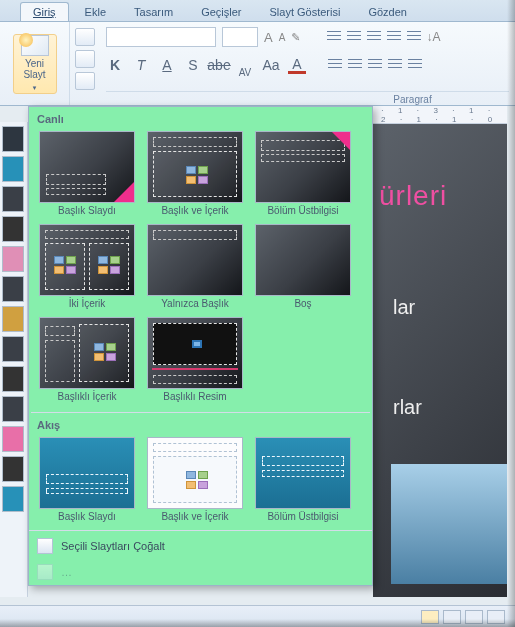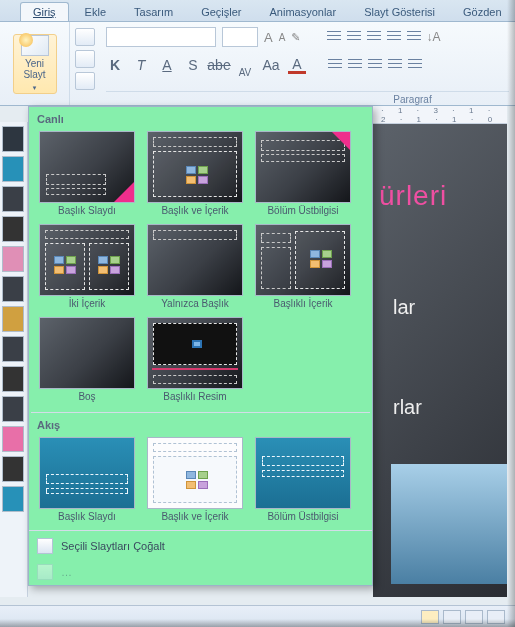--- a/index.html
+++ b/index.html
@@ -79,21 +79,20 @@
     .shadow-bot{position:absolute;left:0;right:0;bottom:0;height:8px;background:linear-gradient(to top,rgba(0,0,0,.3),transparent);pointer-events:none;}
   </style>
 </head>
 <body>
 
 <div class="tabstrip">
   <div class="tab active">Giriş</div>
   <div class="tab">Ekle</div>
   <div class="tab">Tasarım</div>
   <div class="tab">Geçişler</div>
-  <div class="tab">Animasyonlar</div>
   <div class="tab">Slayt Gösterisi</div>
   <div class="tab">Gözden </div>
 </div>
 
 <div class="ribbon">
   <div class="ribbon-group-yeni">
     <div class="yeni-btn">
       <div class="yeni-icon"></div>
       <div>Yeni Slayt</div>
       <div style="font-size:7px;">▾</div>
@@ -241,38 +240,38 @@
 
 
       <div class="item">
         <div class="thumb">
           <div class="ph" style="left:5px;right:5px;top:5px;height:10px;"></div>
         </div>
         <div class="item-label">Yalnızca Başlık</div>
       </div>
 
       <div class="item">
+        <div class="thumb"></div>
+        <div class="item-label">Boş</div>
+      </div>
+
+      <div class="item">
         <div class="thumb">
           <div class="ph" style="left:5px;top:8px;width:30px;height:10px;"></div>
           <div class="ph" style="left:5px;top:22px;width:30px;bottom:6px;"></div>
           <div class="ph-fill" style="right:5px;top:6px;bottom:6px;width:50px;">
             <div class="cicons" style="left:14px;top:18px;">
                 <div class="ci"></div>
                 <div class="ci g"></div>
                 <div class="ci o"></div>
                 <div class="ci p"></div>
               </div>
           </div>
         </div>
         <div class="item-label">Başlıklı İçerik</div>
-      </div>
-
-      <div class="item">
-        <div class="thumb"></div>
-        <div class="item-label">Boş</div>
       </div>
 
       <div class="item">
         <div class="thumb">
           <div class="ph-fill" style="left:5px;right:5px;top:5px;height:42px; background:#111;">
             <div class="pic" style="left:38px;top:16px;width:10px;height:8px;"></div>
           </div>
           <div class="redline" style="bottom:18px;"></div>
           <div class="ph" style="left:5px;right:5px;bottom:4px;height:9px;"></div>
         </div>

